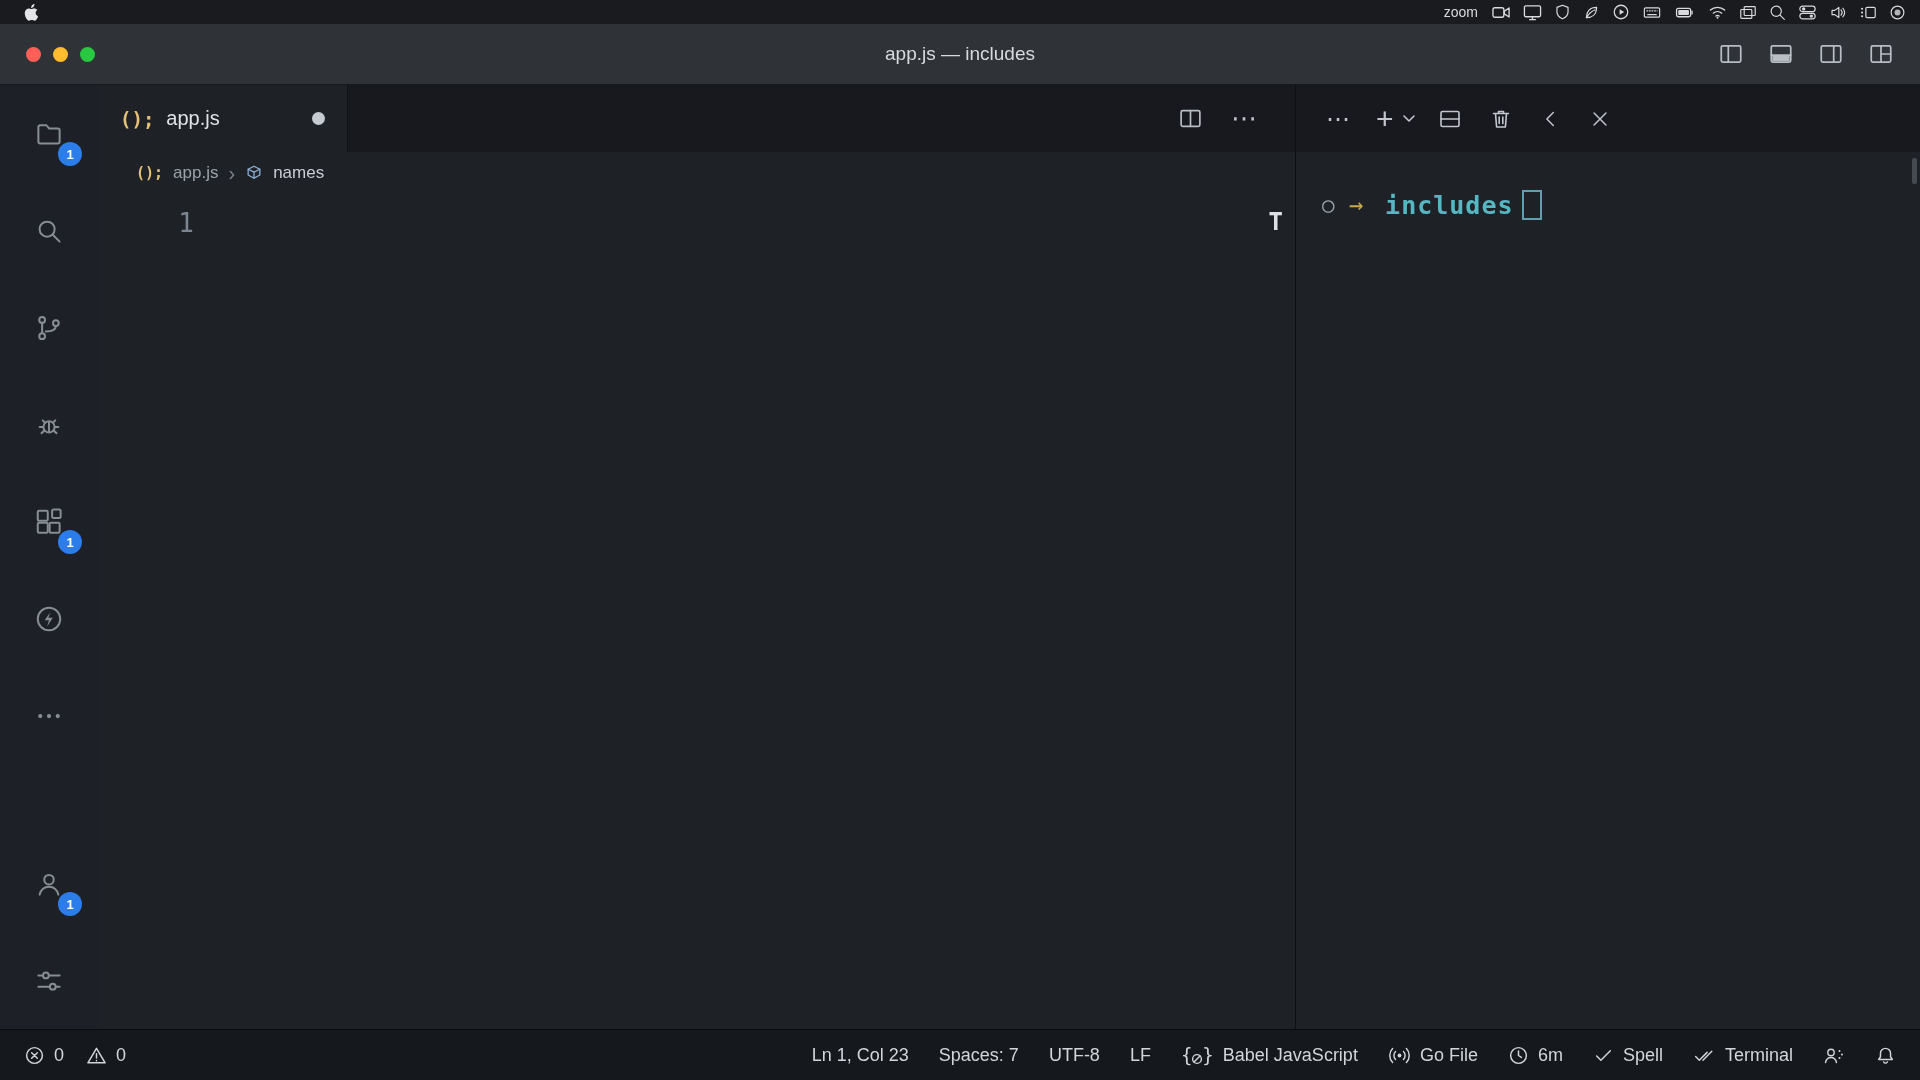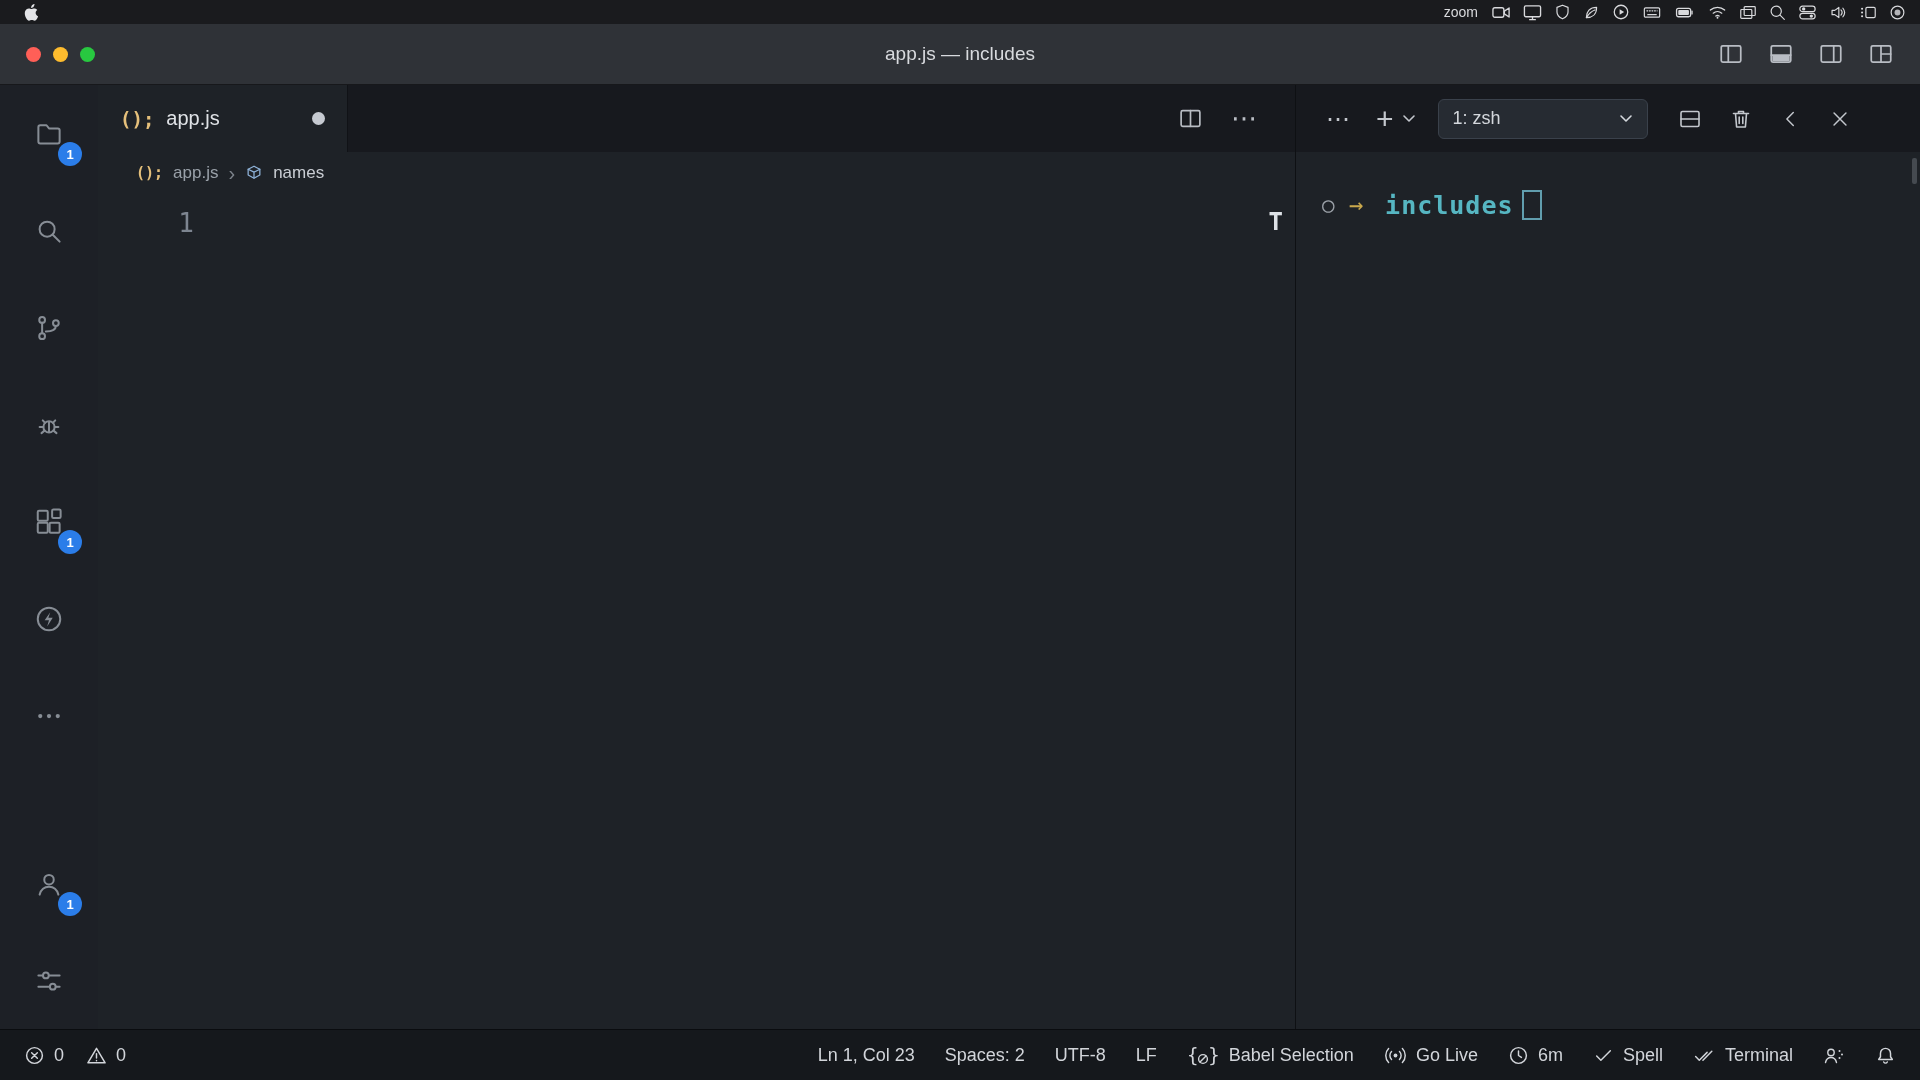--- a/index.html
+++ b/index.html
@@ -328,26 +328,20 @@
 
     <section class="terminal-panel">
       <div class="terminal-header">
         <span class="th-more">⋯</span>
         <span class="th-plus">+</span>
         <span class="th-chev">
             <svg class="ic" width="14" height="11" viewBox="0 0 14 11">
               <path d="M2 3l5 5 5-5"></path>
             </svg>
           </span>
-        <div class="term-select">
-          <span>1: zsh</span>
-          <svg class="ic" width="14" height="11" viewBox="0 0 14 11">
-              <path d="M2 3l5 5 5-5"></path>
-            </svg>
-        </div>
         <div class="th-icons">
           <span>
               <svg class="ic" width="24" height="24" viewBox="0 0 24 24">
                 <rect x="3" y="4.5" width="18" height="15" rx="1.5"></rect>
                 <path d="M3 12h18"></path>
               </svg>
             </span>
           <span>
               <svg class="ic" width="24" height="24" viewBox="0 0 24 24">
                 <path d="M4.5 6.5h15M9.5 6.5V4.5h5v2M6.5 6.5L7.6 20h8.8l1.1-13.5M10.2 10v6.5M13.8 10v6.5"></path>
@@ -392,45 +386,45 @@
             <path d="M10 8.2v4.2M10 14.7v.2"></path>
           </svg>
         <span>0</span>
       </span>
     </div>
     <div class="sb-right">
       <span class="sb-group">
           <span>Ln 1, Col 23</span>
         </span>
       <span class="sb-group">
-          <span>Spaces: 2</span>
+          <span>Spaces: 7</span>
         </span>
       <span class="sb-group">
           <span>UTF-8</span>
         </span>
       <span class="sb-group">
           <span>LF</span>
         </span>
       <span class="sb-group">
         <span class="lang-icon">
             <span>{</span>
             <svg class="ic thin" width="12" height="12" viewBox="0 0 12 12">
               <circle cx="6" cy="6" r="4.4"></circle>
               <path d="M3 9L9 3"></path>
             </svg>
             <span>}</span>
           </span>
-        <span>Babel Selection</span>
+        <span>Babel JavaScript</span>
       </span>
       <span class="sb-group">
         <svg class="ic thin" width="23" height="21" viewBox="0 0 22 20">
             <circle cx="11" cy="10" r="1.8" fill="currentColor" stroke="none"></circle>
             <path d="M7.2 13.8a5.4 5.4 0 010-7.6M14.8 6.2a5.4 5.4 0 010 7.6M4.4 16.6a9.4 9.4 0 010-13.2M17.6 3.4a9.4 9.4 0 010 13.2"></path>
           </svg>
-        <span>Go Live</span>
+        <span>Go File</span>
       </span>
       <span class="sb-group">
         <svg class="ic thin" width="21" height="21" viewBox="0 0 20 20">
             <circle cx="10" cy="10" r="7.5"></circle>
             <path d="M10 5.8V10l2.8 1.8"></path>
           </svg>
         <span>6m</span>
       </span>
       <span class="sb-group">
         <svg class="ic thin" width="21" height="21" viewBox="0 0 20 20">

